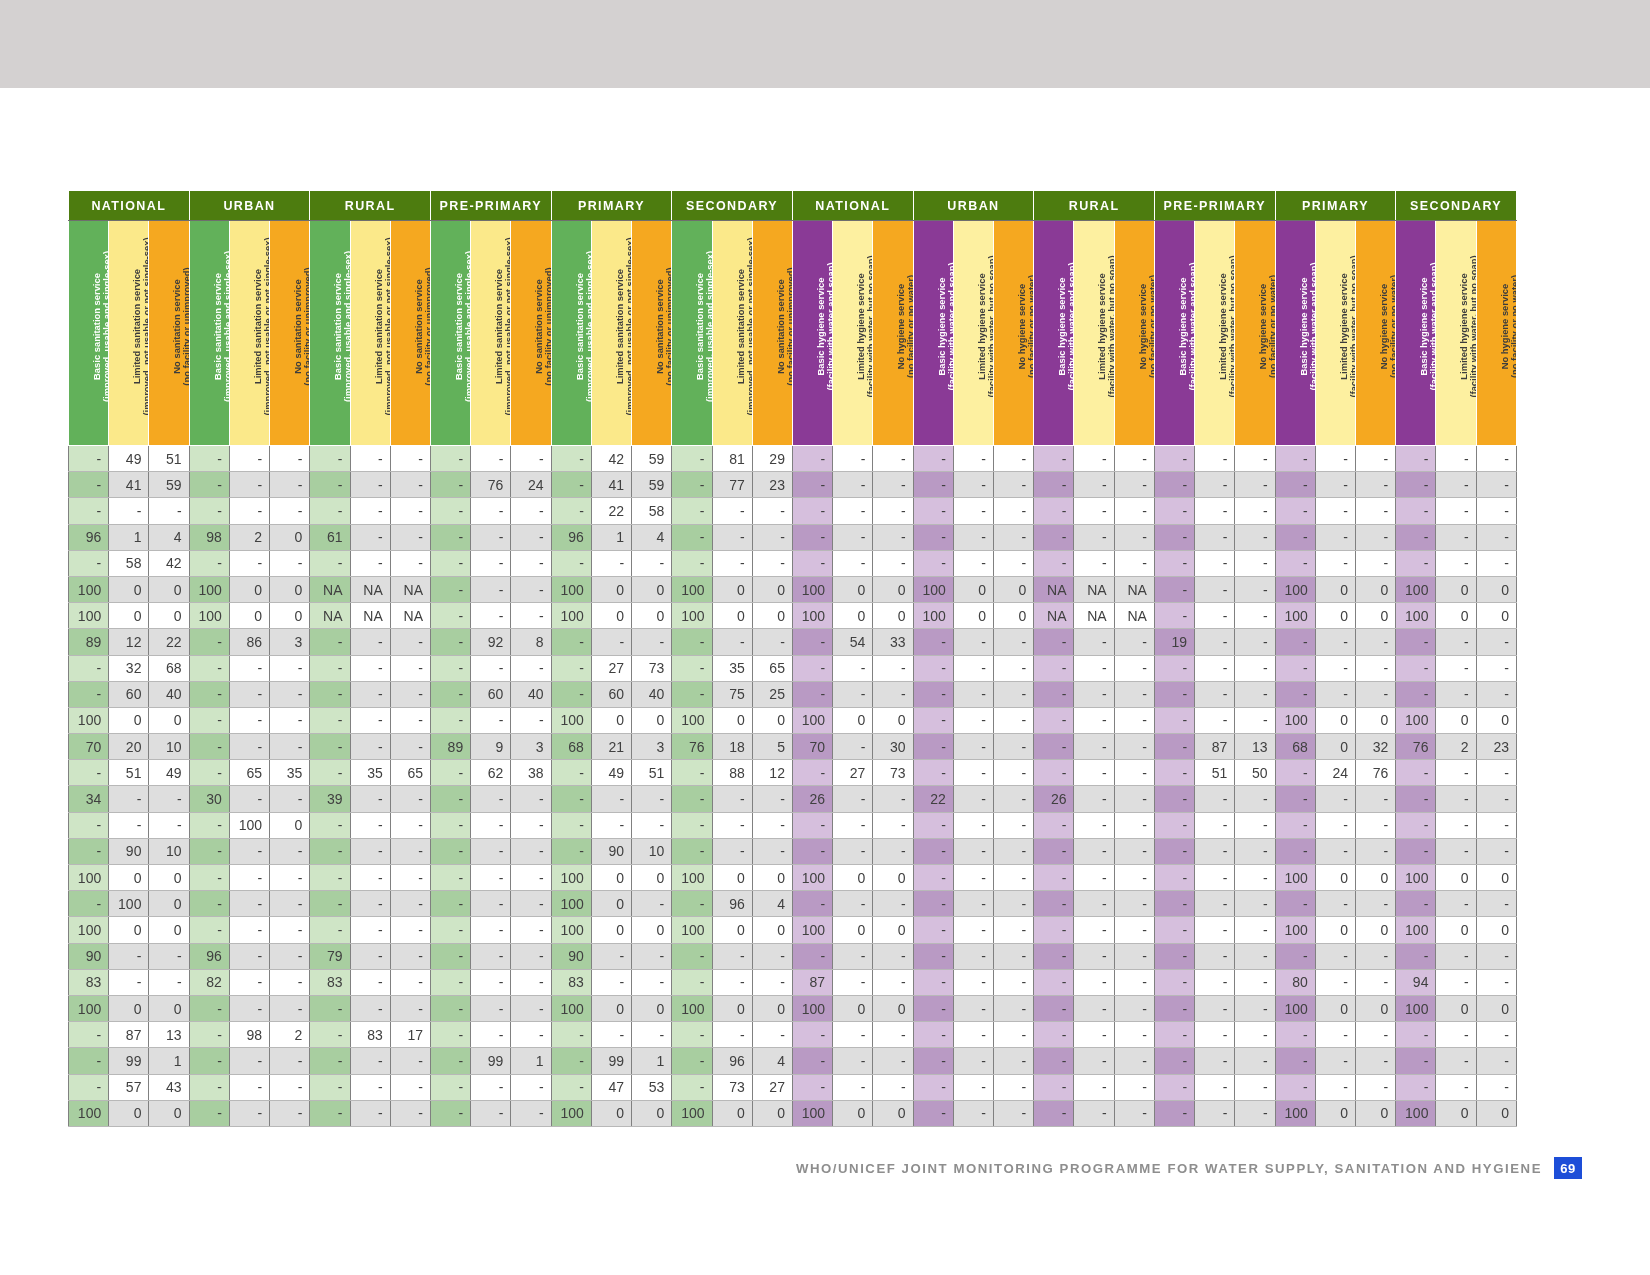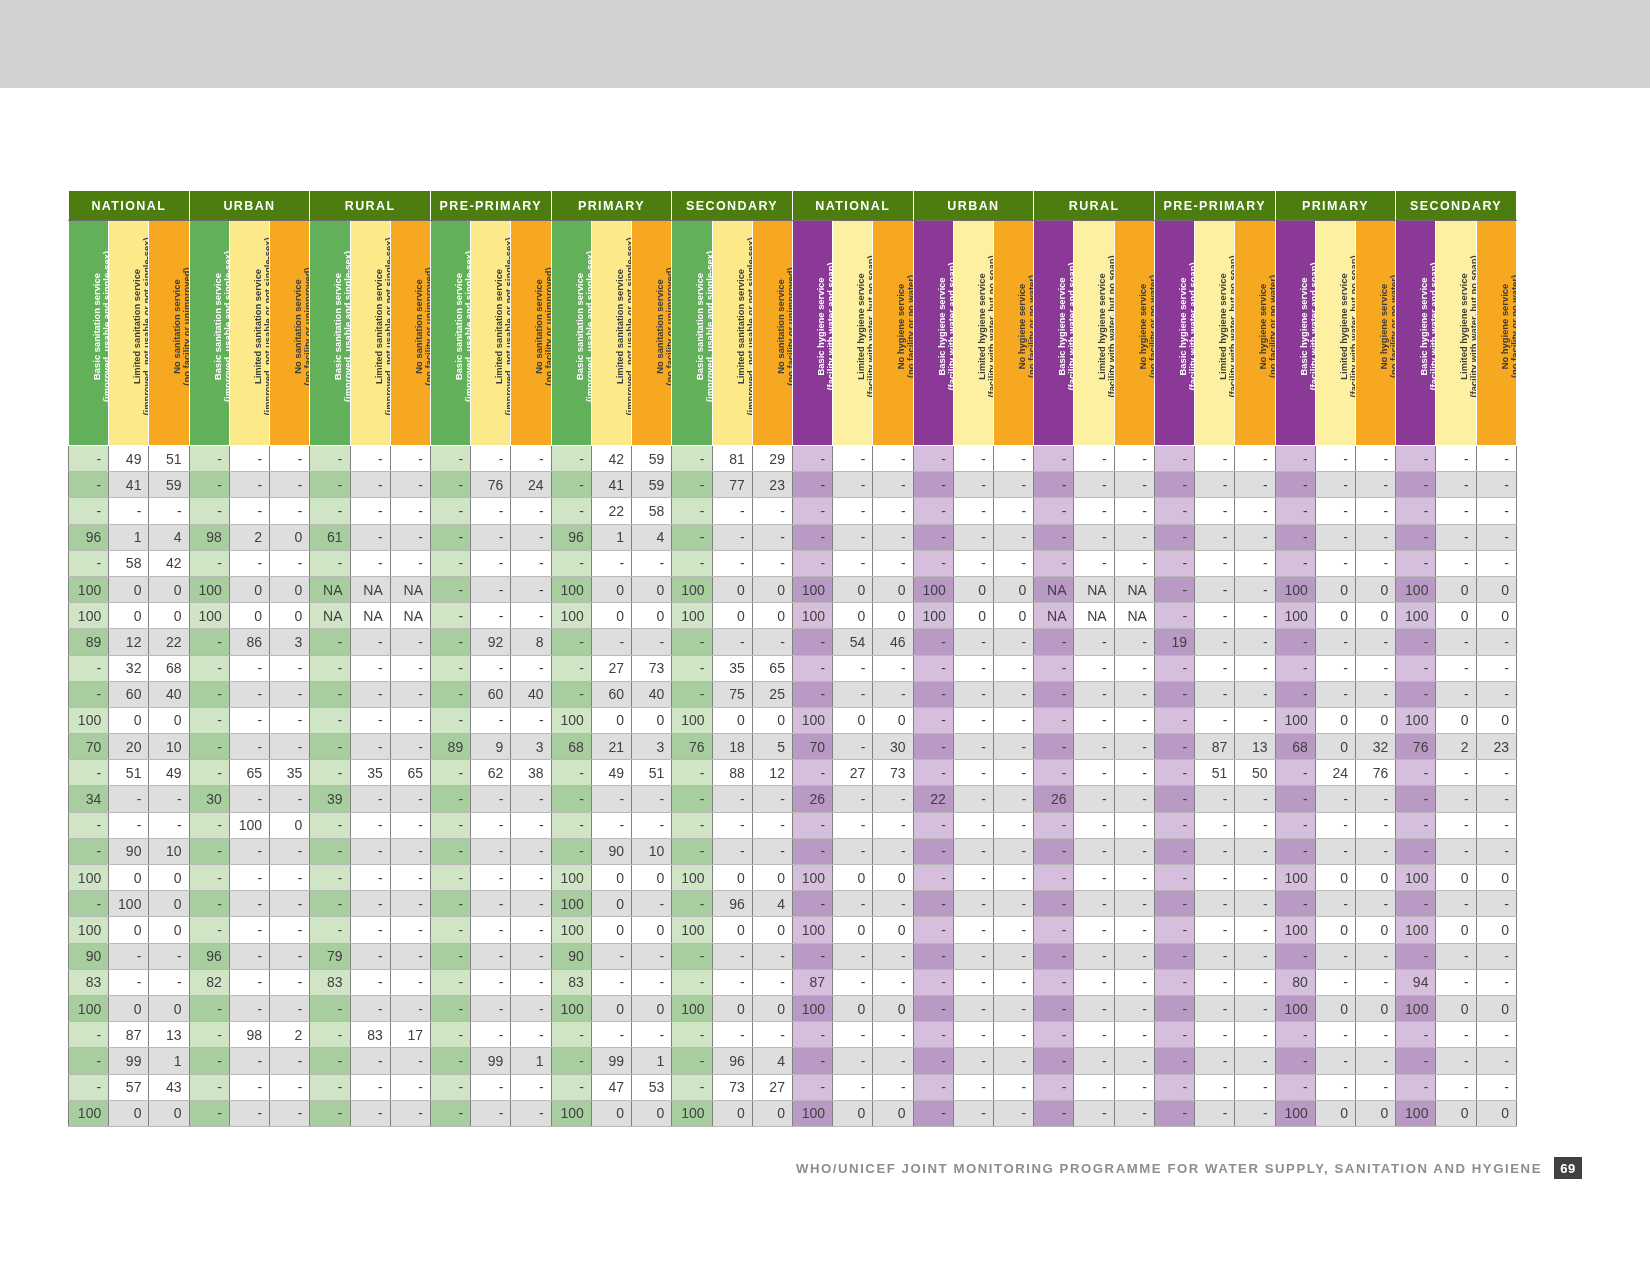--- a/index.html
+++ b/index.html
@@ -137,21 +137,21 @@
   }
   #footer-text {
     font-size: 13.2px;
     letter-spacing: 1.55px;
     color: #8e8e8e;
     font-weight: bold;
     white-space: nowrap;
   }
   #page-badge {
     margin-left: 12px;
-    background: #404040;
+    background: #1d4ed8;
     color: #ffffff;
     font-size: 13px;
     font-weight: bold;
     width: 28px;
     height: 22px;
     display: flex;
     align-items: center;
     justify-content: center;
     letter-spacing: 0.5px;
   }
@@ -678,21 +678,21 @@
           <td>92</td>
           <td>8</td>
           <td class="key-san">-</td>
           <td>-</td>
           <td>-</td>
           <td class="key-san">-</td>
           <td>-</td>
           <td>-</td>
           <td class="key-hyg">-</td>
           <td>54</td>
-          <td>46</td>
+          <td>33</td>
           <td class="key-hyg">-</td>
           <td>-</td>
           <td>-</td>
           <td class="key-hyg">-</td>
           <td>-</td>
           <td>-</td>
           <td class="key-hyg">19</td>
           <td>-</td>
           <td>-</td>
           <td class="key-hyg">-</td>

